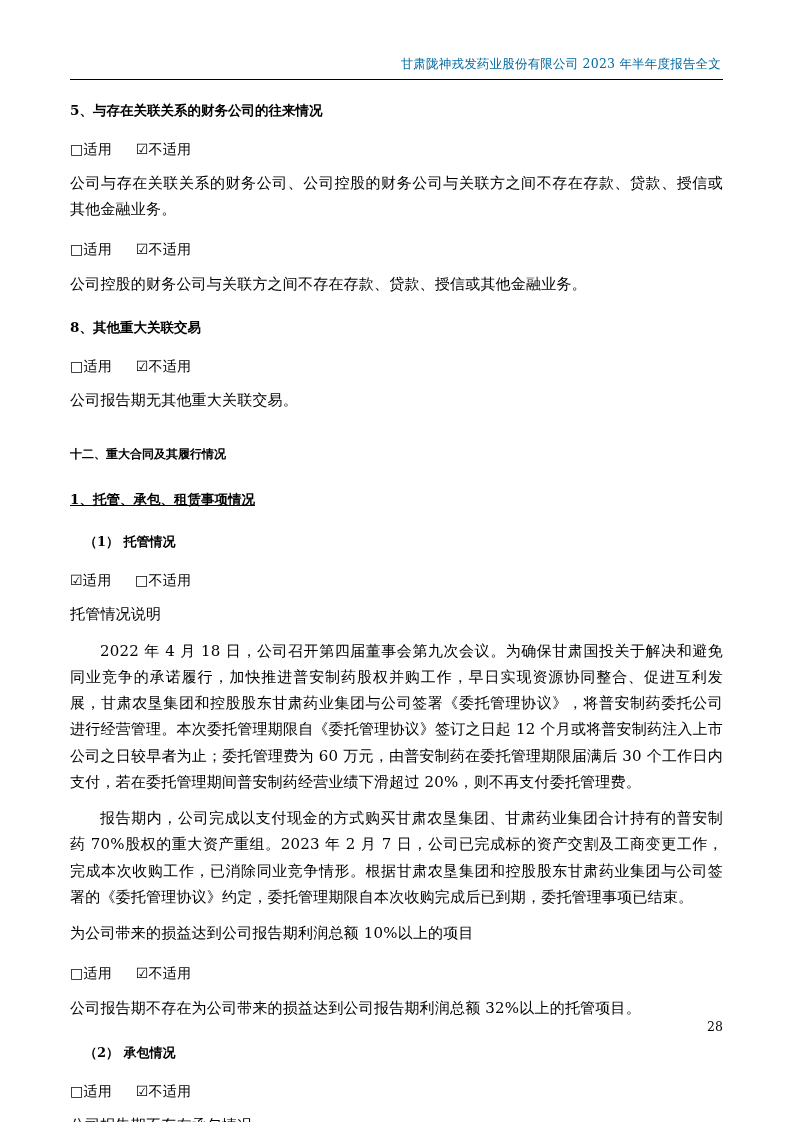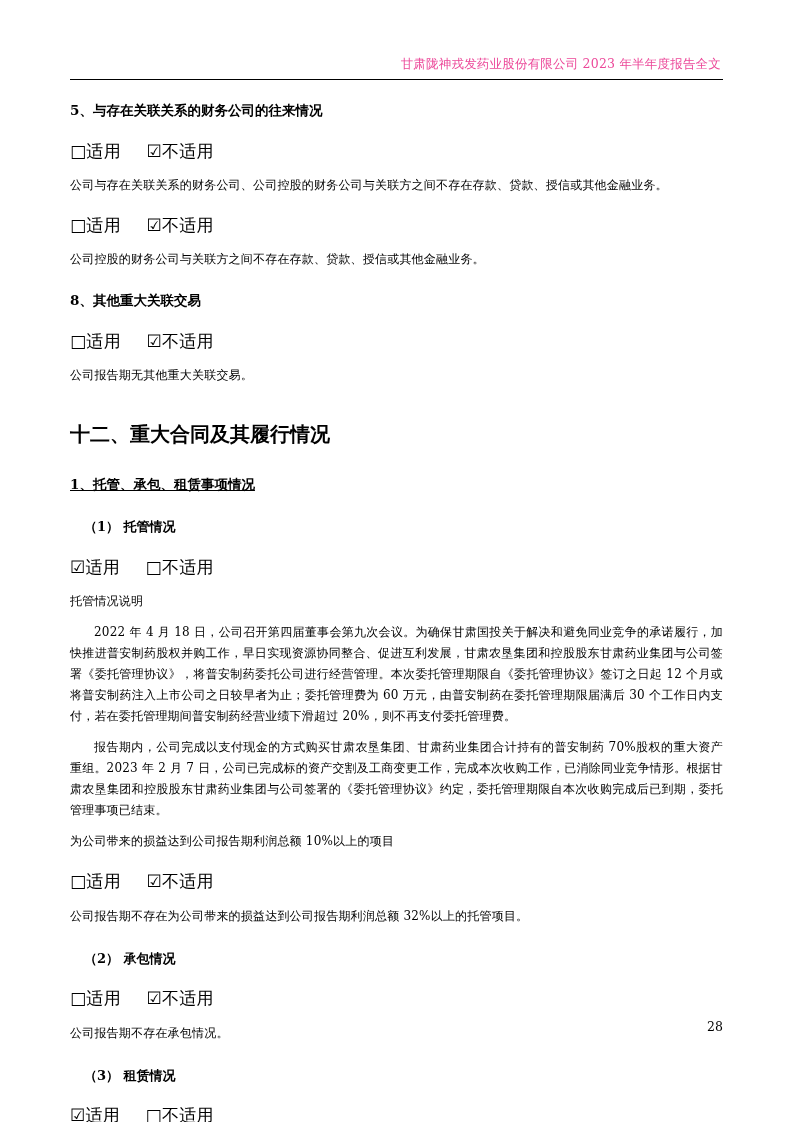--- a/index.html
+++ b/index.html
@@ -16,75 +16,75 @@
     height: 1122px;
     background: #ffffff;
     box-sizing: border-box;
     padding: 56px 70px 40px 70px;
     overflow: hidden;
   }
   .header {
     text-align: right;
     font-family: "DejaVu Serif", "Liberation Serif", serif;
     font-size: 12.5px;
-    color: #ec4899;
+    color: #0369a1;
     letter-spacing: 0.2px;
     padding-right: 2px;
     padding-bottom: 6px;
   }
   .header-rule {
     border: 0;
     border-top: 1px solid #000;
     margin: 0 0 18px 0;
   }
   .content {
     font-family: "DejaVu Serif", "Liberation Serif", serif;
     color: #000;
   }
   h3.sec-head {
     font-size: 13.5px;
     font-weight: bold;
     margin: 20px 0 0 0;
     line-height: 1.6;
   }
   h2.big-head {
-    font-size: 20px;
+    font-size: 12px;
     font-weight: bold;
     margin: 32px 0 0 0;
     line-height: 1.6;
   }
   h3.num-head {
     font-size: 13.5px;
     font-weight: bold;
     margin: 24px 0 0 0;
     line-height: 1.6;
     text-decoration: underline;
   }
   h4.sub-head {
     font-size: 13px;
     font-weight: bold;
     margin: 22px 0 0 14px;
     line-height: 1.6;
   }
   .checkline {
-    font-size: 17px;
+    font-size: 14px;
     margin: 16px 0 0 0;
     line-height: 1.6;
     letter-spacing: 0.3px;
   }
   .checkline .cb {
     display: inline-block;
     margin-right: 2px;
   }
   .checkline .gap {
     display: inline-block;
     width: 12px;
   }
   p.para {
-    font-size: 12px;
+    font-size: 15px;
     margin: 10px 0 0 0;
     line-height: 1.75;
     text-align: justify;
     letter-spacing: 0.2px;
   }
   p.indent {
     text-indent: 2em;
   }
   .page-number {
     position: absolute;

